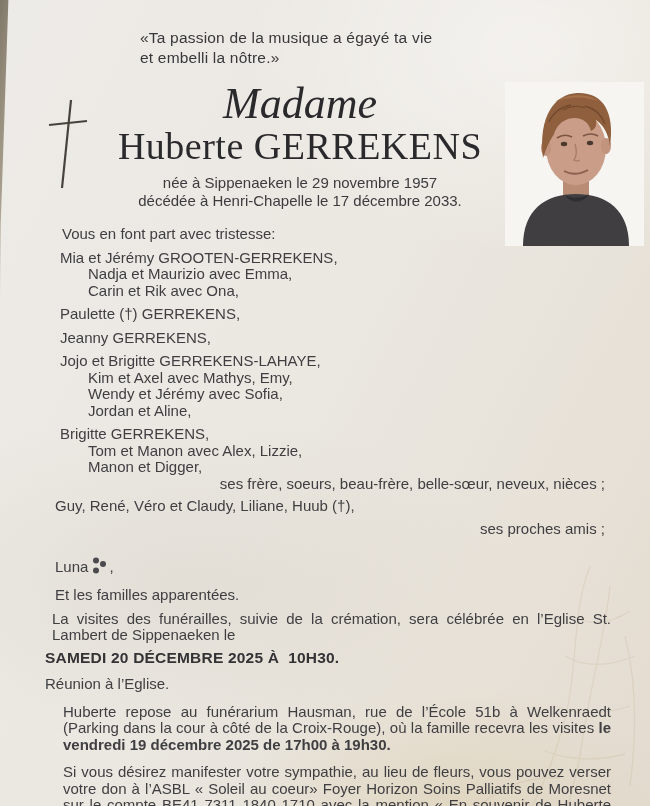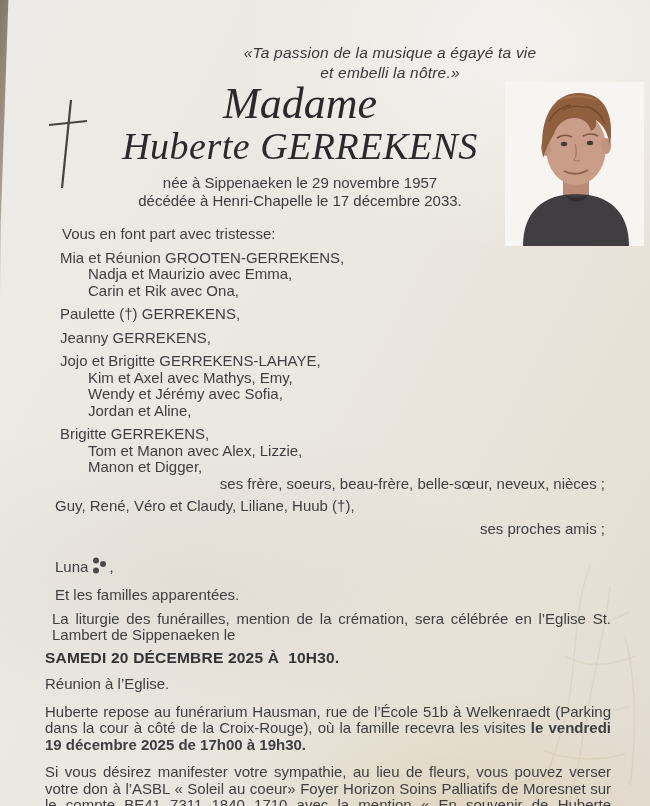--- a/index.html
+++ b/index.html
@@ -12,44 +12,44 @@
       radial-gradient(ellipse 300px 160px at 70% 100%, rgba(206,186,132,0.25), rgba(206,186,132,0) 75%),
       linear-gradient(118deg,#edebe7 0%,#ebe8e2 45%,#e7e1d7 78%,#e3dbd0 100%);
   }
   .edge-left{
     position:absolute;left:0;top:0;width:12px;height:300px;
     background:linear-gradient(100deg,#7f7768 0%,#a99f8e 55%,rgba(169,159,142,0) 100%);
     clip-path:polygon(0 0,70% 0,6% 75%,0 100%);
   }
   .watermark{position:absolute;right:0;bottom:0;opacity:.55;}
   .quote{
-    position:absolute;top:43px;left:140px;width:500px;text-align:center;
-    font-style:italic;font-size:15.5px;line-height:1.28;color:#38383a;letter-spacing:.2px;
+    position:absolute;top:28px;left:140px;width:500px;text-align:left;
+    font-size:15.5px;line-height:1.28;color:#38383a;letter-spacing:.2px;
   }
   .cross{position:absolute;left:40px;top:98px;}
   .titleblock{position:absolute;left:60px;top:84px;width:480px;text-align:center;}
   .t1{font-family:"Liberation Serif",serif;font-style:italic;font-size:44px;line-height:40px;color:#2a292c;}
-  .t2{font-family:"Liberation Serif",serif;font-style:italic;font-size:38px;line-height:44px;color:#2a292c;letter-spacing:.5px;}
+  .t2{font-family:"Liberation Serif",serif;font-size:38px;line-height:44px;color:#2a292c;letter-spacing:.5px;}
   .sub{font-size:15px;line-height:18px;margin-top:6px;color:#3c3b3e;}
   .sub2{font-size:15px;line-height:18px;color:#3c3b3e;}
   .photo{position:absolute;left:505px;top:82px;width:139px;height:164px;}
   .content{position:absolute;left:45px;top:226px;width:566px;font-size:15px;line-height:16.5px;}
   .intro{margin-left:17px;}
   .fl{margin-left:15px;}
   .fl2{margin-left:43px;}
   .g{margin-top:7px;}
   .right{text-align:right;padding-right:6px;}
   .ml10{margin-left:10px;}
   .mt6{margin-top:6px;}
   .mt4{margin-top:4px;}
   .mt9{margin-top:9px;}
   .petrow{display:flex;align-items:center;margin-top:20px;}
   .paw{display:inline-block;margin:0 2px 2px 4px;}
   .para{margin:7px 0 0 7px;text-align:justify;}
-  .para0{margin:11px 0 0 0;text-align:justify;}
+  .para0{margin:11px 0 0 18px;text-align:justify;}
   .center{}
   .datebold{font-weight:bold;font-size:15.5px;margin-top:6px;letter-spacing:.2px;color:#333235;}
   .meeting{margin-top:10px;}
   b{font-weight:bold;}
 </style>
 </head>
 <body>
 
 <div class="page">
 
@@ -112,21 +112,21 @@
     <path d="M50,20 C60,12 84,10 94,20 C84,14 62,14 50,20 Z" fill="#a4714a"></path>
     <path d="M44,40 C48,30 58,24 66,23" stroke="#744a2e" stroke-width="1.4" fill="none"></path>
     <path d="M80,24 C88,26 96,32 100,42" stroke="#744a2e" stroke-width="1.4" fill="none"></path>
     <path d="M58,28 C64,24 74,23 80,26" stroke="#744a2e" stroke-width="1.2" fill="none"></path>
   </svg>
 
   <div class="content">
 
     <div class="intro">Vous en font part avec tristesse:</div>
 
-    <div class="fl g">Mia et Réunion GROOTEN-GERREKENS,</div>
+    <div class="fl g">Mia et Jérémy GROOTEN-GERREKENS,</div>
     <div class="fl2">Nadja et Maurizio avec Emma,</div>
     <div class="fl2">Carin et Rik avec Ona,</div>
     <div class="fl g">Paulette (†) GERREKENS,</div>
     <div class="fl g">Jeanny GERREKENS,</div>
     <div class="fl g">Jojo et Brigitte GERREKENS-LAHAYE,</div>
     <div class="fl2">Kim et Axel avec Mathys, Emy,</div>
     <div class="fl2">Wendy et Jérémy avec Sofia,</div>
     <div class="fl2">Jordan et Aline,</div>
     <div class="fl g">Brigitte GERREKENS,</div>
     <div class="fl2">Tom et Manon avec Alex, Lizzie,</div>
@@ -143,21 +143,21 @@
       <svg class="paw" width="15" height="19" viewBox="0 0 15 19">
         <circle cx="4" cy="3.5" r="3" fill="#4b4a4d"></circle>
         <circle cx="11" cy="7" r="3" fill="#4b4a4d"></circle>
         <circle cx="4" cy="13.5" r="3" fill="#4b4a4d"></circle>
       </svg>
       <span>,</span>
     </div>
 
     <div class="ml10 mt9">Et les familles apparentées.</div>
 
-    <p class="para">La liturgie des funérailles, mention de la crémation, sera célébrée en l’Eglise St. Lambert de Sippenaeken le</p>
+    <p class="para">La visites des funérailles, suivie de la crémation, sera célébrée en l’Eglise St. Lambert de Sippenaeken le</p>
 
     <div class="center datebold">SAMEDI 20 DÉCEMBRE 2025 À&nbsp; 10H30.</div>
 
     <div class="center meeting">Réunion à l’Eglise.</div>
 
     <p class="para0"><span>Huberte repose au funérarium Hausman, rue de l’École 51b à Welkenraedt (Parking dans la cour à côté de la Croix-Rouge), où la famille recevra les visites </span><b>le vendredi 19 décembre 2025 de 17h00 à 19h30.</b></p>
 
     <p class="para0">Si vous désirez manifester votre sympathie, au lieu de fleurs, vous pouvez verser votre don à l’ASBL « Soleil au coeur» Foyer Horizon Soins Palliatifs de Moresnet sur le compte BE41 7311 1840 1710 avec la mention « En souvenir de Huberte Gerrekens. ».</p>
 
   </div>

